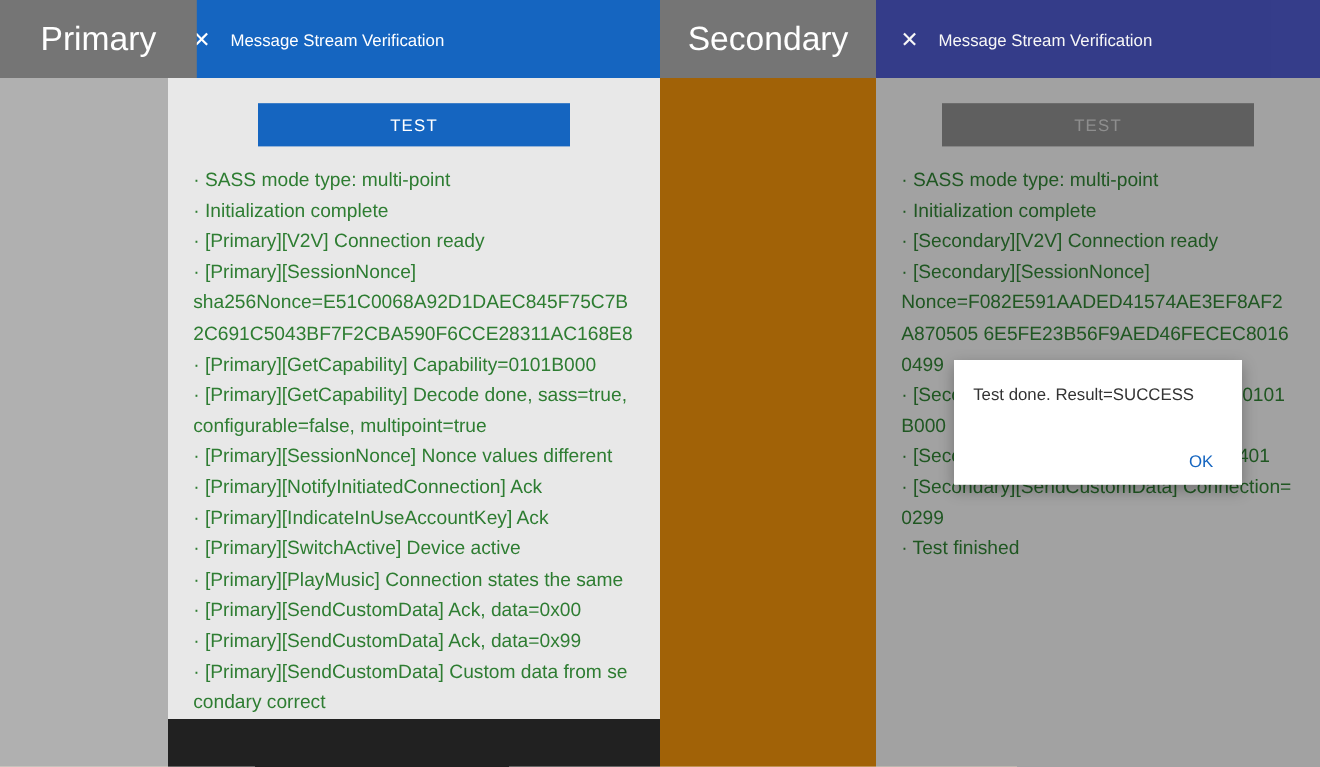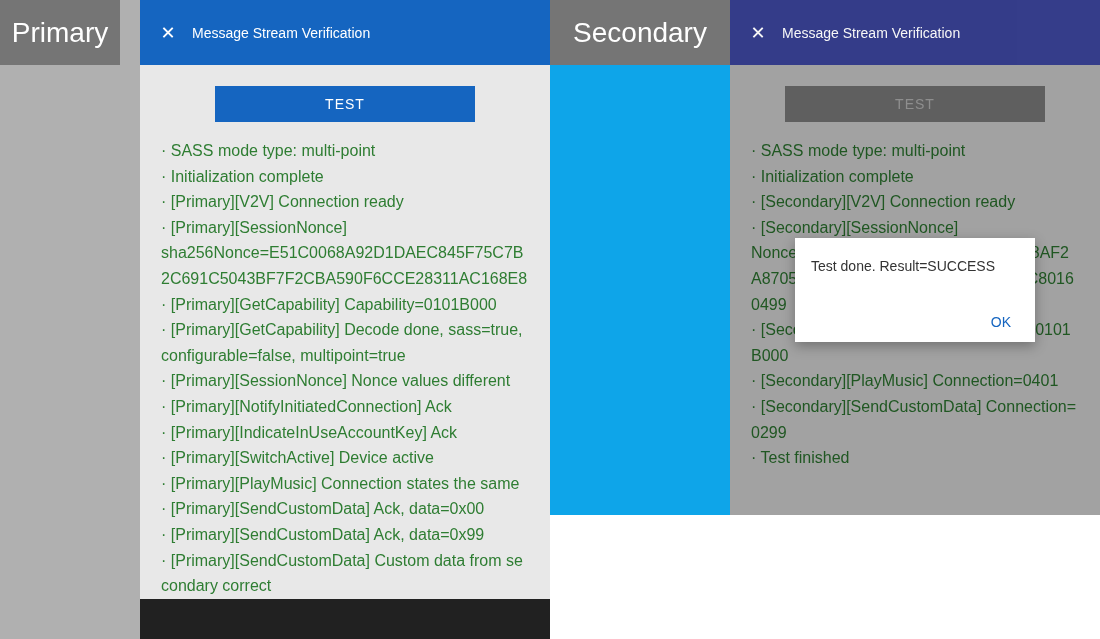--- a/index.html
+++ b/index.html
@@ -18,40 +18,40 @@
       background: #b0b0b0;
       position: relative;
       display: flex;
       flex-direction: column;
     }
 
     .panel-label-left {
       position: absolute;
       top: 0;
       left: 0;
-      width: 120px;
+      width: 164px;
       height: 65px;
       background: #757575;
       display: flex;
       align-items: center;
       justify-content: center;
       z-index: 1;
     }
 
     .panel-label-left span {
       color: white;
       font-size: 28px;
       font-weight: 300;
     }
 
     
     .right-panel {
       width: 550px;
-      height: 515px;
-      background: #0ea5e9;
+      height: 639px;
+      background: #a16207;
       position: relative;
       display: flex;
       flex-direction: column;
     }
 
     .panel-label-right {
       position: absolute;
       top: 0;
       left: 0;
       width: 180px;

